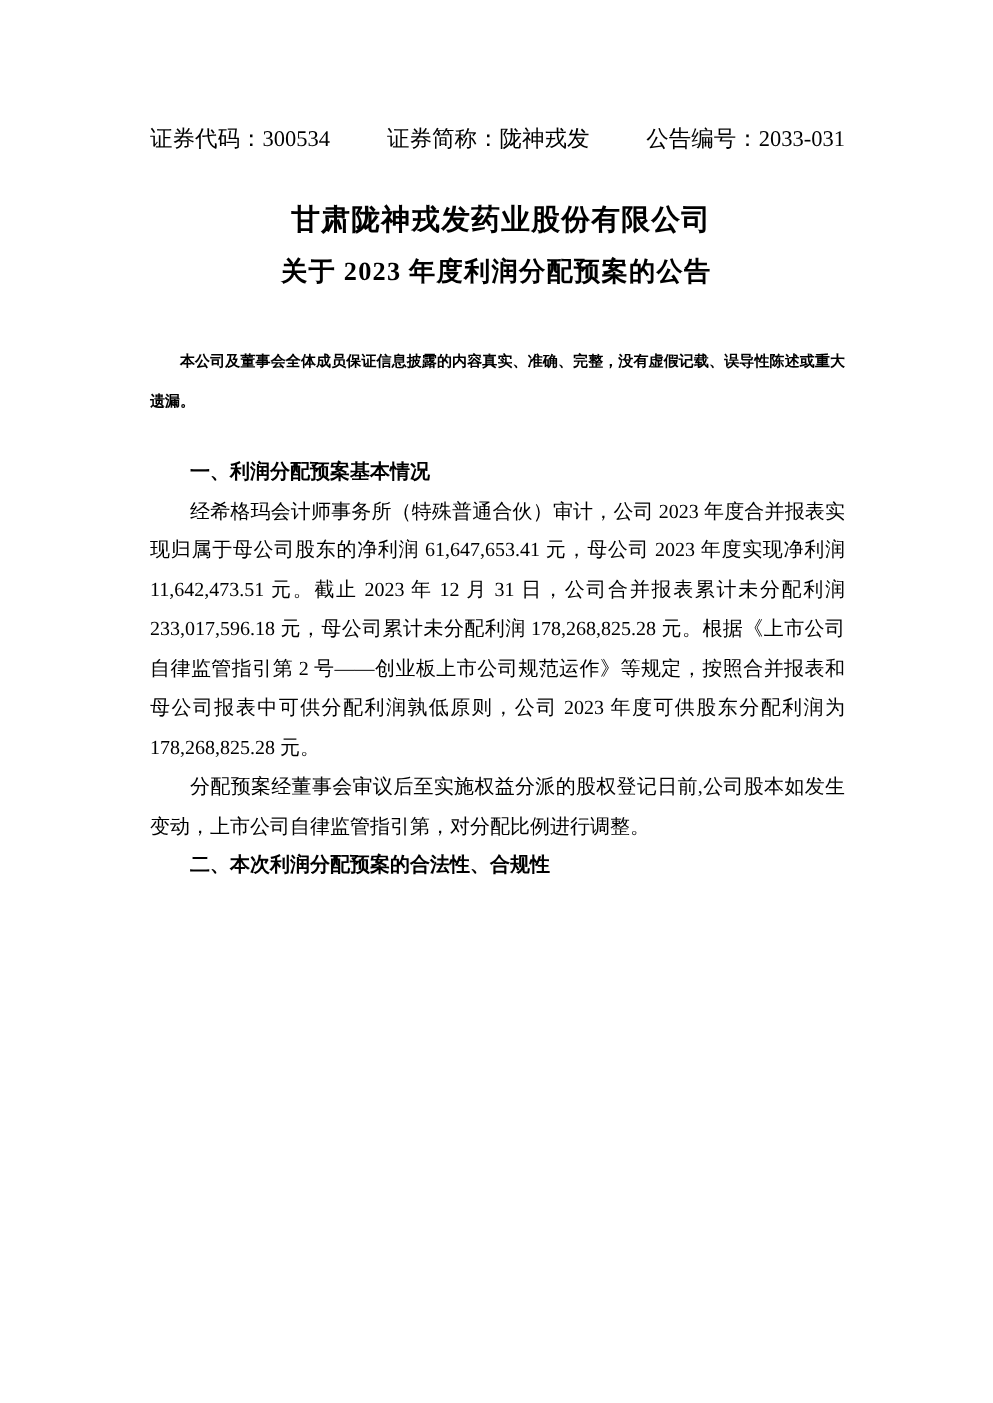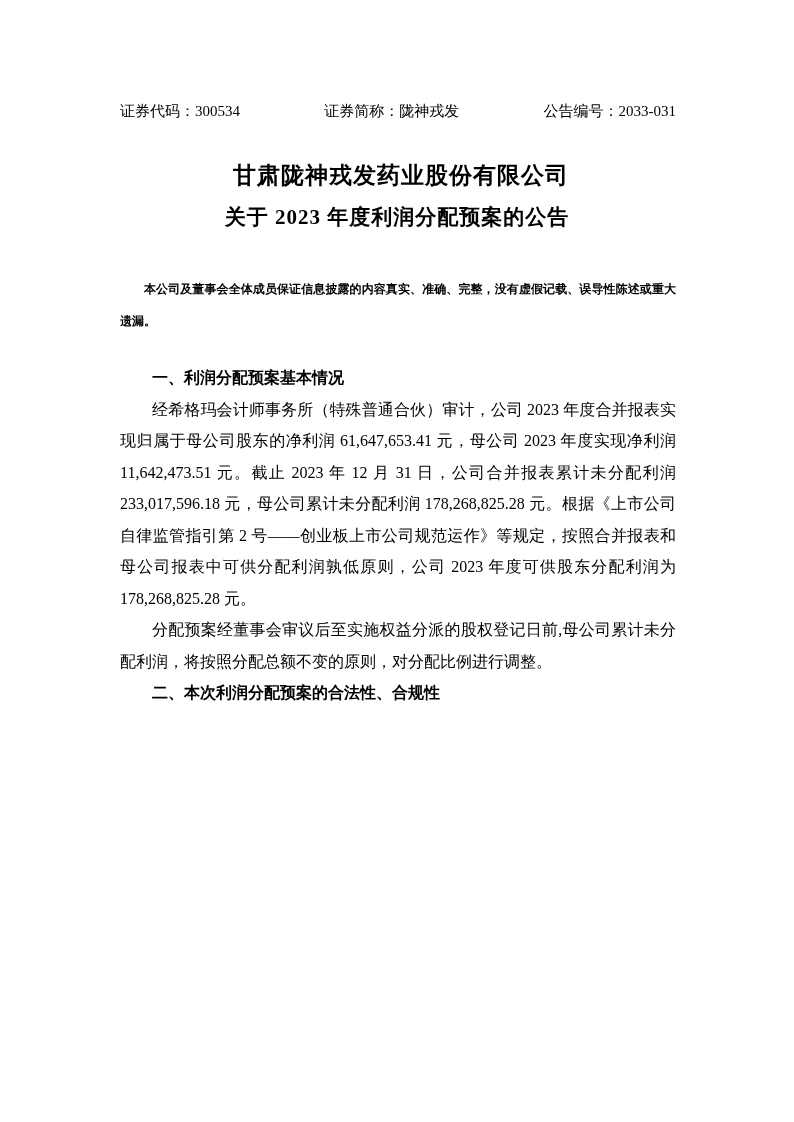--- a/index.html
+++ b/index.html
@@ -16,21 +16,21 @@
     font-family: "Liberation Serif", "DejaVu Serif", serif;
     overflow: hidden;
   }
   .header-row {
     position: absolute;
     top: 100px;
     left: 120px;
     width: 556px;
     display: flex;
     justify-content: space-between;
-    font-size: 15px;
+    font-size: 18px;
     line-height: 22px;
     white-space: nowrap;
   }
   .doc-title {
     position: absolute;
     top: 157px;
     left: 0;
     width: 794px;
     margin: 4px;
     text-align: center;
@@ -106,18 +106,18 @@
 
   <p class="disclaimer">本公司及董事会全体成员保证信息披露的内容真实、准确、完整，没有虚假记载、误导性陈述或重大遗漏。</p>
 
   <div class="doc-body">
 
     <h3>一、利润分配预案基本情况</h3>
 
     <p>经希格玛会计师事务所（特殊普通合伙）审计，公司 2023 年度合并报表实现归属于母公司股东的净利润 61,647,653.41 元，母公司 2023 年度实现净利润 11,642,473.51 元。截止 2023 年 12 月 31 日，公司合并报表累计未分配利润 233,017,596.18 元，母公司累计未分配利润 178,268,825.28 元。根据《上市公司自律监管指引第 2 号——创业板上市公司规范运作》等规定，按照合并报表和母公司报表中可供分配利润孰低原则，公司 2023 年度可供股东分配利润为 178,268,825.28 元。</p>
 
 
-    <p>分配预案经董事会审议后至实施权益分派的股权登记日前,母公司累计未分配利润，将按照分配总额不变的原则，对分配比例进行调整。</p>
+    <p>分配预案经董事会审议后至实施权益分派的股权登记日前,公司股本如发生变动，上市公司自律监管指引第，对分配比例进行调整。</p>
 
     <h3>二、本次利润分配预案的合法性、合规性</h3>
   </div>
 
 </div>
 
 </body></html>

